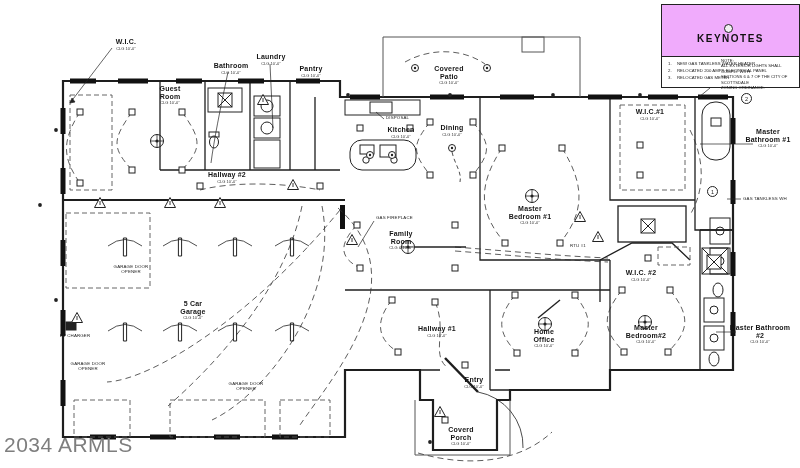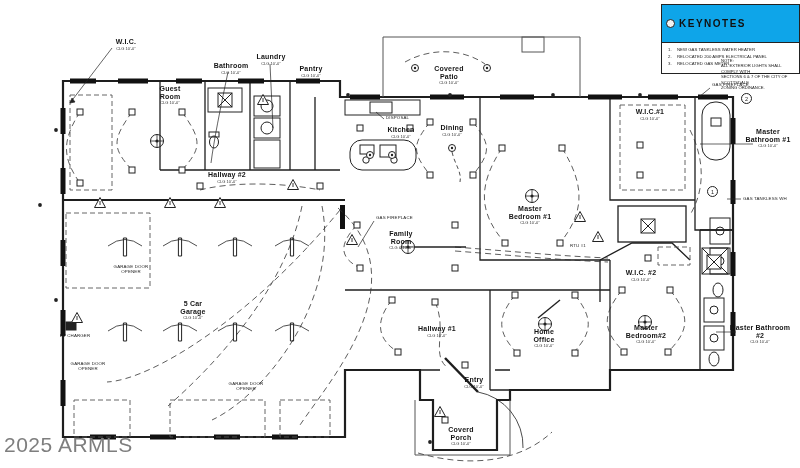--- a/index.html
+++ b/index.html
@@ -7,22 +7,22 @@
        font-family:"Liberation Sans", sans-serif;color:#1c1c1c;}
   .plan-svg{position:absolute;left:0;top:0;}
   .room{position:absolute;transform:translateX(-50%);text-align:center;z-index:3;}
   .room .rn{display:block;font-weight:bold;font-size:7px;line-height:1.08;letter-spacing:.2px;color:#151515;}
   .room .rc{display:block;font-size:4px;line-height:1.1;margin-top:1px;color:#333;}
   .ann{position:absolute;font-size:4.4px;line-height:1.15;color:#222;white-space:nowrap;z-index:3;letter-spacing:.15px;}
   .ann.c{transform:translateX(-50%);text-align:center;white-space:normal;}
   .marker{position:absolute;width:9px;height:9px;border:1px solid #222;border-radius:50%;
           font-size:5.5px;display:flex;align-items:center;justify-content:center;background:#fff;z-index:3;}
   .keynotes{position:absolute;left:661px;top:4px;width:137px;border:1.5px solid #222;background:#fff;z-index:4;}
-  .kn-header{background:#0ea5e9;border-bottom:1px solid #222;display:flex;align-items:center;
-             padding:12px 4px;height:13px;}
+  .kn-header{background:#f0abfc;border-bottom:1px solid #222;display:flex;align-items:center;
+             padding:19px 4px;height:13px;flex-direction:column;}
   .kn-dot{width:7px;height:7px;border-radius:50%;background:#f2f2f2;border:1.5px solid #222;margin-right:4px;flex:0 0 auto;}
   .kn-title{font-weight:bold;font-size:10px;letter-spacing:1.5px;color:#111;}
   .kn-body{padding:4px 5px 5px 6px;}
   .kn-item{display:flex;font-size:4.3px;line-height:1.6;color:#222;}
   .kn-item .num{width:9px;flex:0 0 auto;}
   .kn-note{position:absolute;left:721px;top:58px;width:78px;font-size:4.2px;line-height:1.3;color:#222;z-index:4;}
   .watermark{position:absolute;left:4px;top:433px;font-size:21px;color:#7e7e7e;z-index:5;
              letter-spacing:.5px;font-weight:500;}
 </style>
 </head>
@@ -429,13 +429,13 @@
       </div>
   </div>
 </div>
 <div class="kn-note">
   <div>NOTE:</div>
   <div>ALL EXTERIOR LIGHTS SHALL COMPLY WITH</div>
   <div>SECTIONS 6 &amp; 7 OF THE CITY OF SCOTTSDALE</div>
   <div>ZONING ORDINANCE.</div>
 </div>
 
-<div class="watermark">2025 ARMLS</div>
+<div class="watermark">2034 ARMLS</div>
 
 </body></html>

